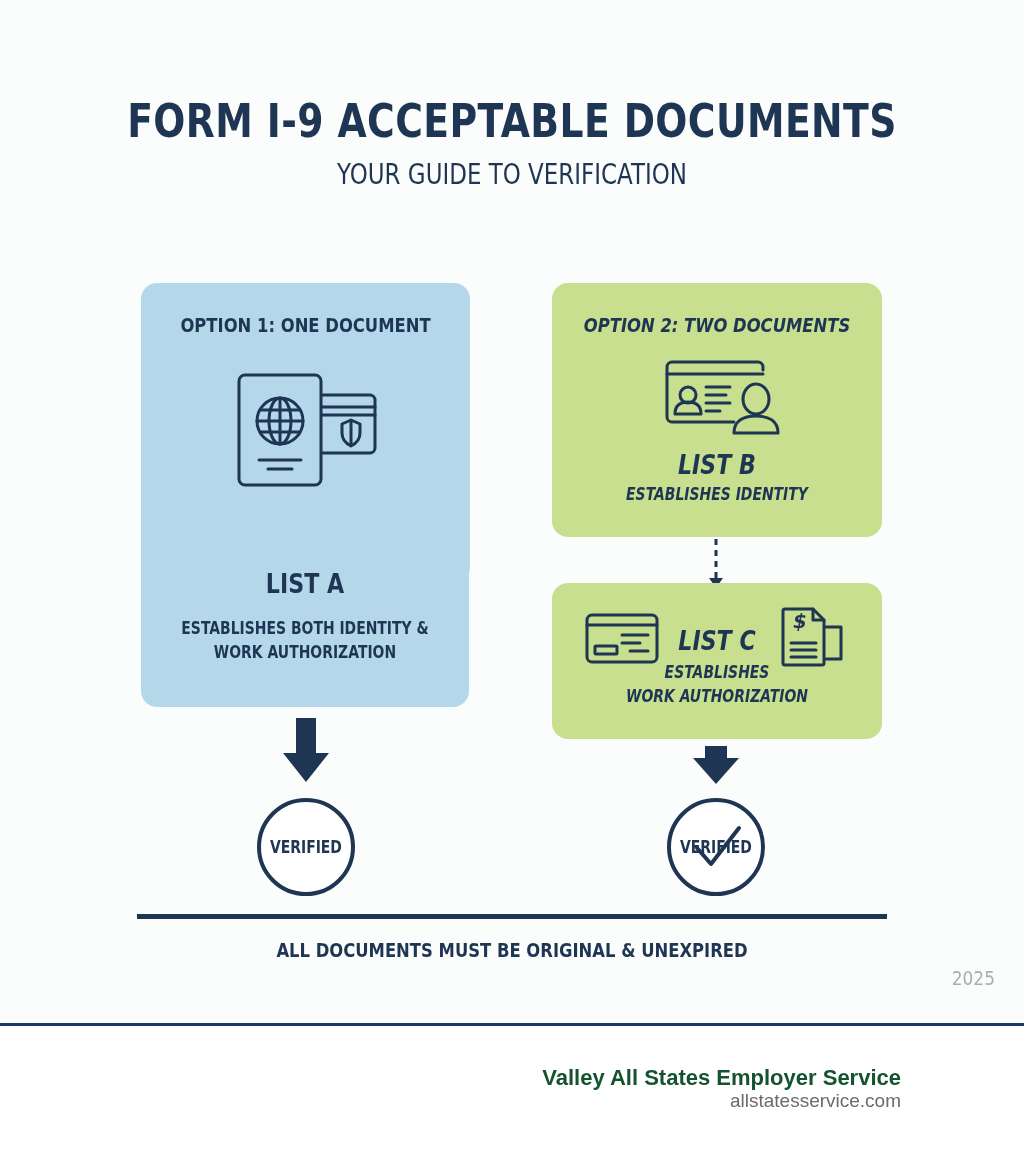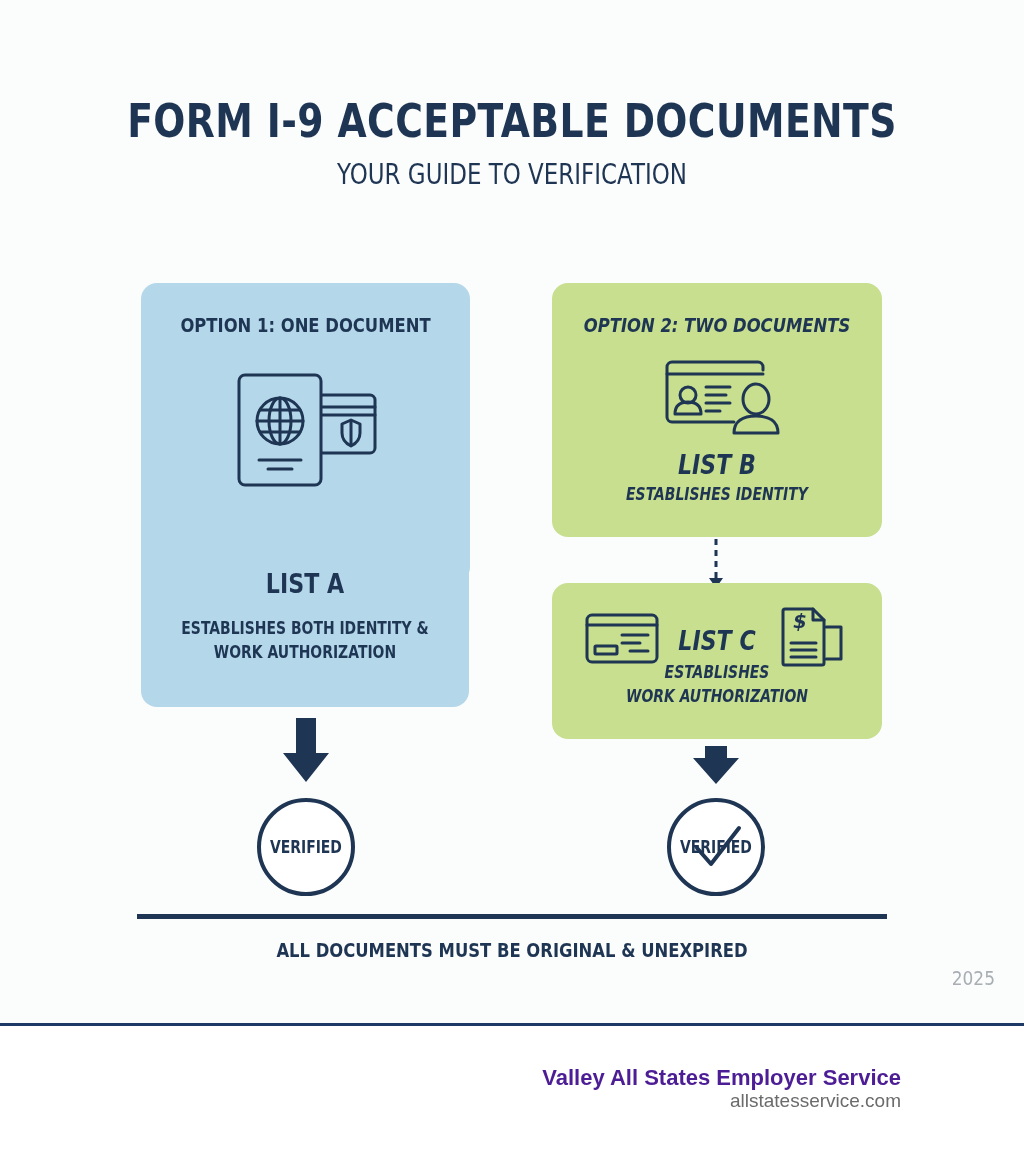--- a/index.html
+++ b/index.html
@@ -58,21 +58,21 @@
       transform: scaleX(0.82); transform-origin: center;
     }
     .year {
       position: absolute; left: 935px; top: 966px; width: 60px; text-align: right;
       font-family: "DejaVu Sans", sans-serif; font-size: 20px; color: #a9aeb3;
       transform: scaleX(0.85); transform-origin: right;
     }
     .footer-rule { position: absolute; left: 0; top: 1023px; width: 1024px; height: 3px; background: #1d3a66; }
     .company {
       position: absolute; right: 123px; top: 1065px;
-      font-family: "Liberation Sans", sans-serif; font-weight: bold; font-size: 22px; color: #4c1d95; margin-left: 43px;
+      font-family: "Liberation Sans", sans-serif; font-weight: bold; font-size: 22px; color: #14532d; margin-left: 43px;
     }
     .website {
       position: absolute; right: 123px; top: 1090px;
       font-family: Liberation Sans, sans-serif; font-size: 19px; color: #6b6b6b;
     }
   </style>
 </head>
 <body>
 
 <div class="main-area"></div>

